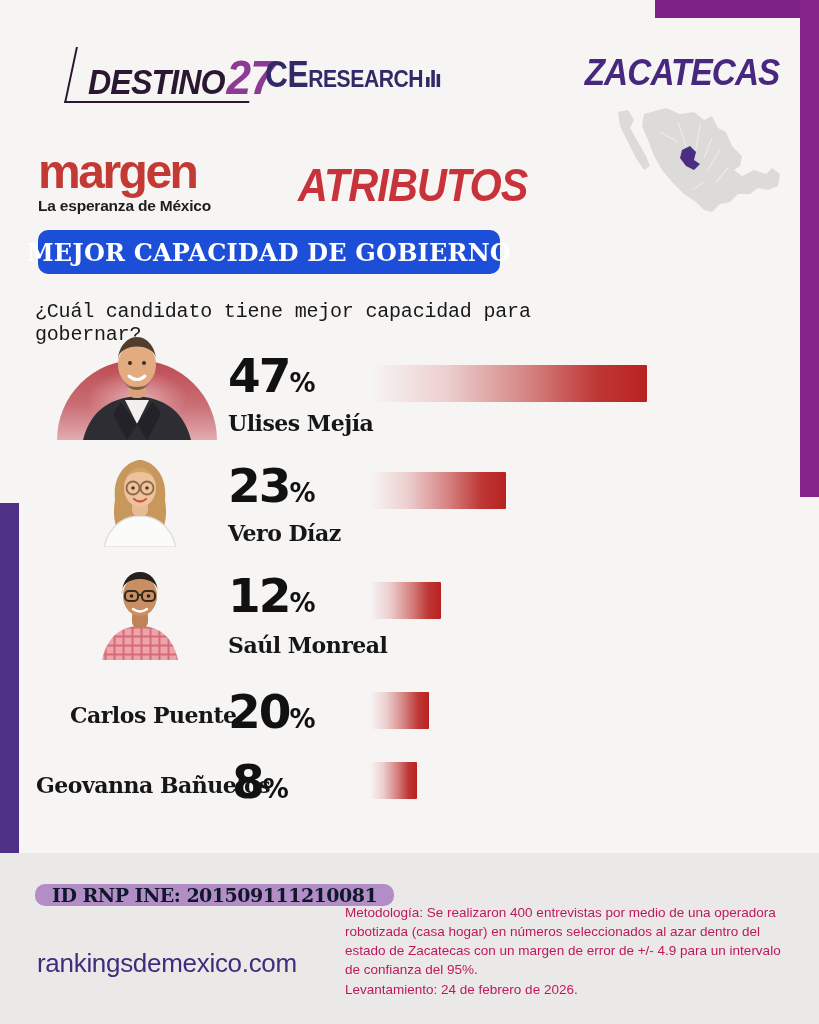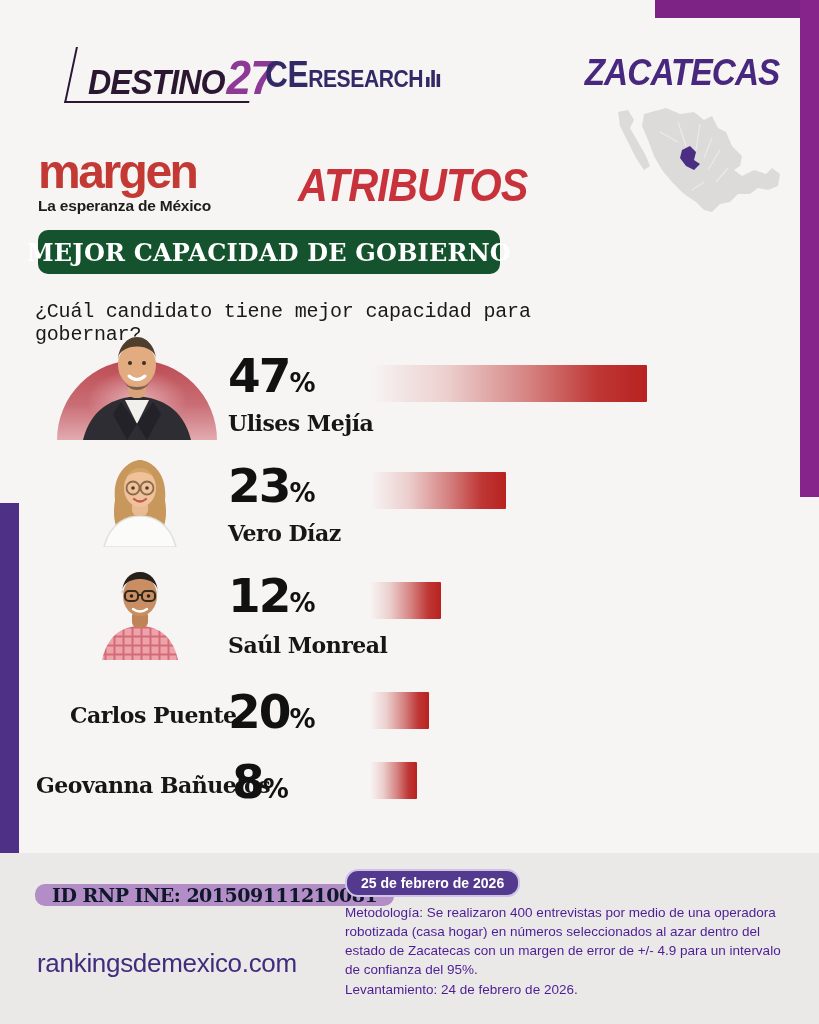--- a/index.html
+++ b/index.html
@@ -49,21 +49,21 @@
   .morena-word{font-size:48px;font-weight:bold;letter-spacing:-2.5px;color:#c23a33;}
   .morena-tag{font-size:15.5px;font-weight:bold;color:#1d1d1b;margin-top:2px;letter-spacing:-.2px;}
   .atributos{
     position:absolute;left:298px;top:158px;
     font-size:46px;font-style:italic;font-weight:bold;color:#c8333b;
     letter-spacing:-1px;transform:scaleX(.9);transform-origin:left;white-space:nowrap;
   }
   
   .banner{
     position:absolute;left:38px;top:230px;width:462px;height:44px;
-    background:#14532d;border-radius:10px;
+    background:#1d4ed8;border-radius:10px;
     display:flex;align-items:center;justify-content:center;
     font-family:"DejaVu Serif",serif;font-weight:bold;color:#fff;
     font-size:24px;letter-spacing:.2px;white-space:nowrap;
   }
   .question{
     position:absolute;left:35px;top:300px;width:600px;
     font-family:Liberation Mono, monospace;font-size:20px;color:#191919;letter-spacing:-.2px;
   }
   
   .pct{position:absolute;white-space:nowrap;font-family:"DejaVu Sans",sans-serif;
@@ -91,21 +91,21 @@
     letter-spacing:-.5px;white-space:nowrap;
   }
   .website{position:absolute;left:37px;top:948px;font-size:26px;color:#3e2d7d;
            letter-spacing:-.3px;text-decoration:none;}
   .date-badge{
     position:absolute;left:345px;top:869px;padding:4px 14px;background:#533a8e;
     border:2px solid #cfc4e6;border-radius:13px;color:#fff;
     font-size:14px;font-weight:bold;white-space:nowrap;
   }
   .methodology{position:absolute;left:345px;top:903px;width:452px;
-               font-size:13.5px;line-height:1.42;color:#4c1d95;}
+               font-size:13.5px;line-height:1.42;color:#be185d;}
   .methodology p{margin:0;}
 </style>
 </head>
 <body>
 
 <div id="canvas">
 
   <div class="corner-top-right-h"></div>
   <div class="corner-top-right-v"></div>
   <div class="corner-bottom-left-v"></div>
@@ -224,19 +224,18 @@
 
   <div class="cand-name" style="left:36px;top:772px;">Geovanna Bañuelos</div>
   <div class="pct" style="left:232px;top:758px;">
     <span class="num">8</span><span class="sign">%</span>
   </div>
   <div class="bar" style="left: 370px; top: 762px; width: 47px;"></div>
 
   <div class="footer-band"></div>
   <div class="id-badge">ID RNP INE: 201509111210081</div>
   <a class="website" href="#">rankingsdemexico.com</a>
-  <div class="date-badge">25 de febrero de 2026</div>
   <div class="methodology">
     <p>Metodología: Se realizaron 400 entrevistas por medio de una operadora robotizada (casa hogar) en números seleccionados al azar dentro del estado de Zacatecas con un margen de error de +/- 4.9 para un intervalo de confianza del 95%.</p>
     <p>Levantamiento: 24 de febrero de 2026.</p>
   </div>
 
 </div>
 
 </body></html>

